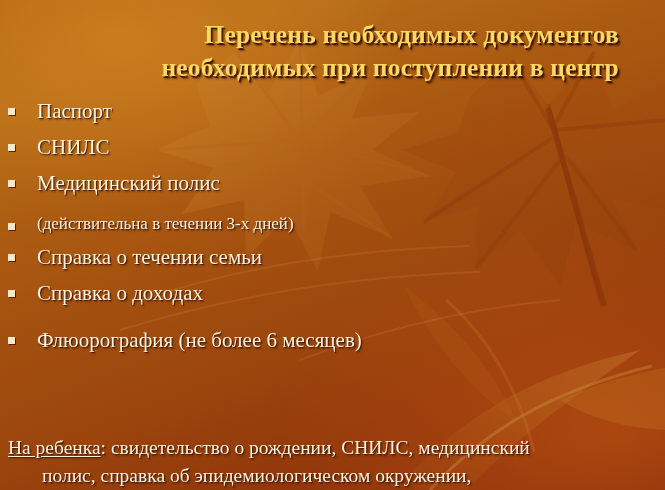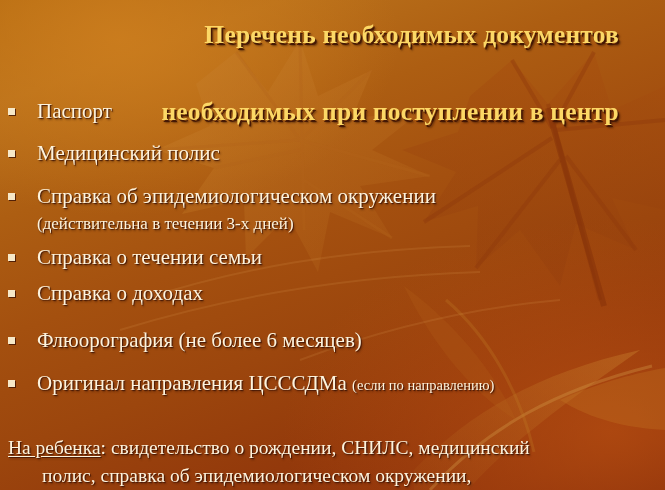--- a/index.html
+++ b/index.html
@@ -45,21 +45,21 @@
     font-weight: bold;
     font-size: 25.5px;
     line-height: 33px;
     color: #fcd866;
     letter-spacing: 0.2px;
     text-shadow:
       1.5px 1.5px 0px rgba(60,18,4,0.85),
       2.5px 2.5px 2px rgba(40,12,3,0.55);
     white-space: nowrap;
   }
-  .title .line2 { display: block; margin-top: 44px; }
+  .title .line2 { display: block; }
 
   
   .list {
     position: absolute;
     left: 0;
     top: 96px;
     width: 665px;
   }
   .row {
     position: relative;
@@ -185,32 +185,35 @@
   </div>
 
   <div class="list">
 
     <div class="row">
       <span class="bullet"></span>
       <span class="row-text">Паспорт</span>
     </div>
     <div class="gap-s"></div>
 
+    <div class="row">
+      <span class="bullet"></span>
+      <span class="row-text">СНИЛС</span>
+    </div>
     <div class="gap-s"></div>
 
     <div class="row">
       <span class="bullet"></span>
       <span class="row-text">Медицинский полис</span>
     </div>
     <div class="gap-m"></div>
 
     <div class="row">
       <span class="bullet"></span>
       <span class="row-text">
-        <span>Справка об эпидемиологическом  окружении</span>
         <span class="row-sub">(действительна в течении 3-х дней)</span>
       </span>
     </div>
     <div class="gap-s"></div>
 
     <div class="row">
       <span class="bullet"></span>
       <span class="row-text">Справка о течении семьи</span>
     </div>
     <div class="gap-s"></div>
@@ -220,24 +223,20 @@
       <span class="row-text">Справка о доходах</span>
     </div>
     <div class="gap-l"></div>
 
     <div class="row">
       <span class="bullet"></span>
       <span class="row-text">Флюорография  (не более 6 месяцев)</span>
     </div>
     <div class="gap-m"></div>
 
-    <div class="row">
-      <span class="bullet"></span>
-      <span class="row-text"><span>Оригинал направления ЦСССДМа </span><span class="inline-small">(если по направлению)</span></span>
-    </div>
 
   </div>
 
   <div class="footer">
     <span class="lead">На ребенка</span><span>: свидетельство о рождении, СНИЛС, медицинский</span>
     <span class="l2">полис, справка об эпидемиологическом окружении,</span>
   </div>
 
 </div>
 

